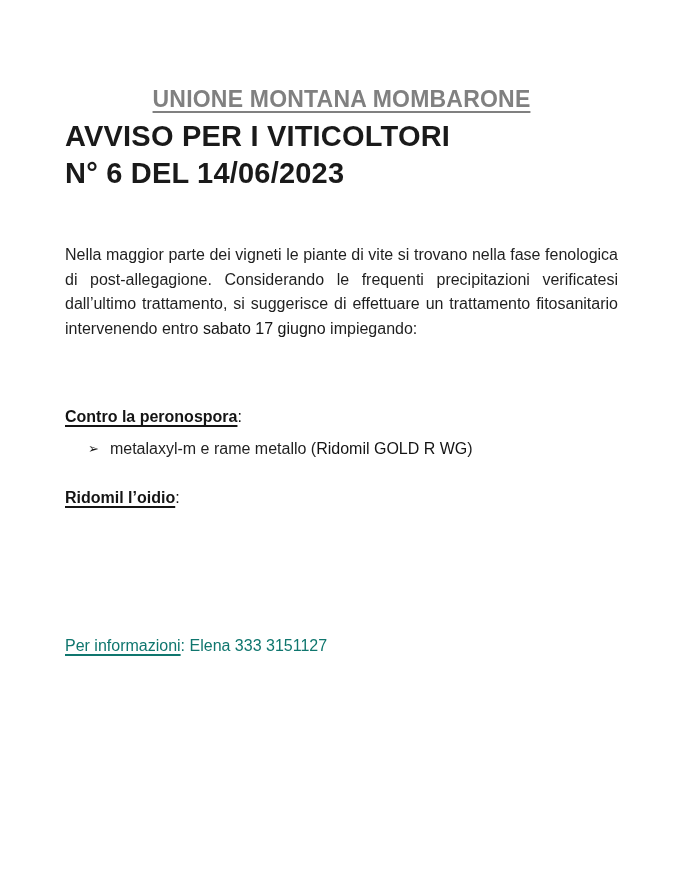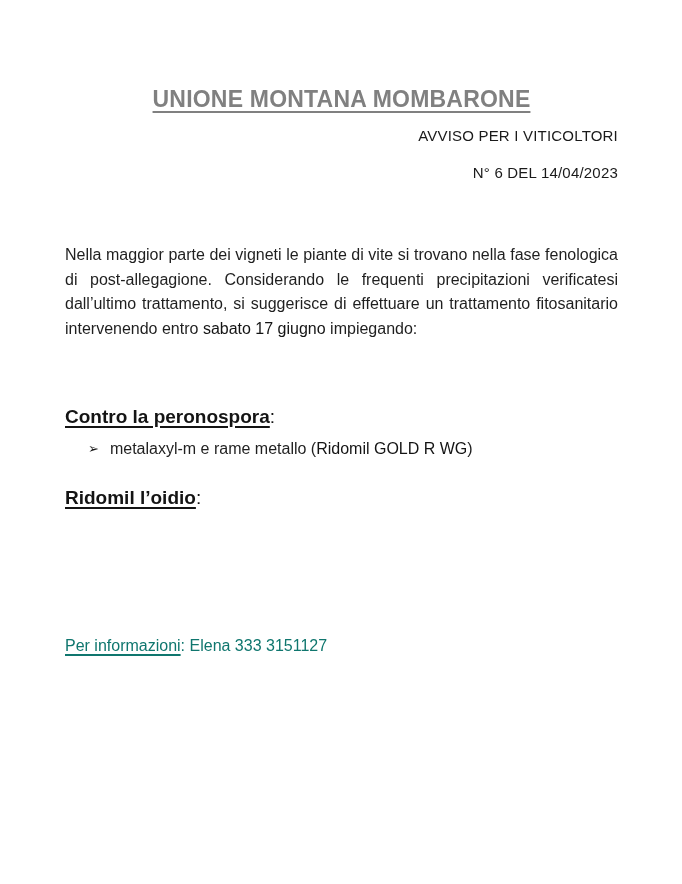--- a/index.html
+++ b/index.html
@@ -29,40 +29,40 @@
     color: #808080;
     letter-spacing: 0.2px;
   }
   .org-title .u-title {
     text-decoration: underline;
     text-decoration-thickness: 2px;
     text-underline-offset: 4px;
   }
   .doc-heading {
     margin: 11px 0 0 0;
-    text-align: right;
-    font-size: 15px;
+    text-align: left;
+    font-size: 29px;
     line-height: 26px;
-    font-weight: normal;
+    font-weight: bold;
     color: #1a1a1a;
     letter-spacing: 0.2px;
   }
   .intro {
     margin: 57px 0 0 0;
     font-size: 16px;
     line-height: 24.5px;
     text-align: justify;
     color: #1f1f1f;
   }
   .intro b, .bullet b {
     font-weight: normal;
     color: #141414;
   }
   .section-heading {
-    font-size: 19px;
+    font-size: 16px;
     line-height: 20px;
     font-weight: bold;
     color: #141414;
   }
   .section-heading .u-head {
     text-decoration: underline;
     text-decoration-thickness: 1.5px;
     text-underline-offset: 3px;
   }
   .section-heading .colon {
@@ -99,21 +99,21 @@
 </style>
 </head>
 <body>
 
 <div class="page">
 
   <h1 class="org-title"><span class="u-title">UNIONE MONTANA MOMBARONE</span></h1>
 
   <h2 class="doc-heading">AVVISO PER I VITICOLTORI</h2>
 
-  <h2 class="doc-heading">N° 6 DEL 14/04/2023</h2>
+  <h2 class="doc-heading">N° 6 DEL 14/06/2023</h2>
 
   <p class="intro"><span>Nella maggior parte dei vigneti le piante di vite si trovano nella fase fenologica di post-allegagione. Considerando le frequenti precipitazioni verificatesi dall’ultimo trattamento, si suggerisce di effettuare un trattamento fitosanitario intervenendo entro </span><b>sabato 17 giugno</b><span> impiegando:</span></p>
 
   <div class="section sec-1">
     <div class="section-heading"><span class="u-head">Contro la peronospora</span><span class="colon">:</span></div>
     <div class="bullet"><span class="arrow">➢</span><span>metalaxyl-m e rame metallo (</span><b>Ridomil GOLD R WG</b><span>)</span></div>
   </div>
 
   <div class="section sec-2">
     <div class="section-heading"><span class="u-head">Ridomil l’oidio</span><span class="colon">:</span></div>

